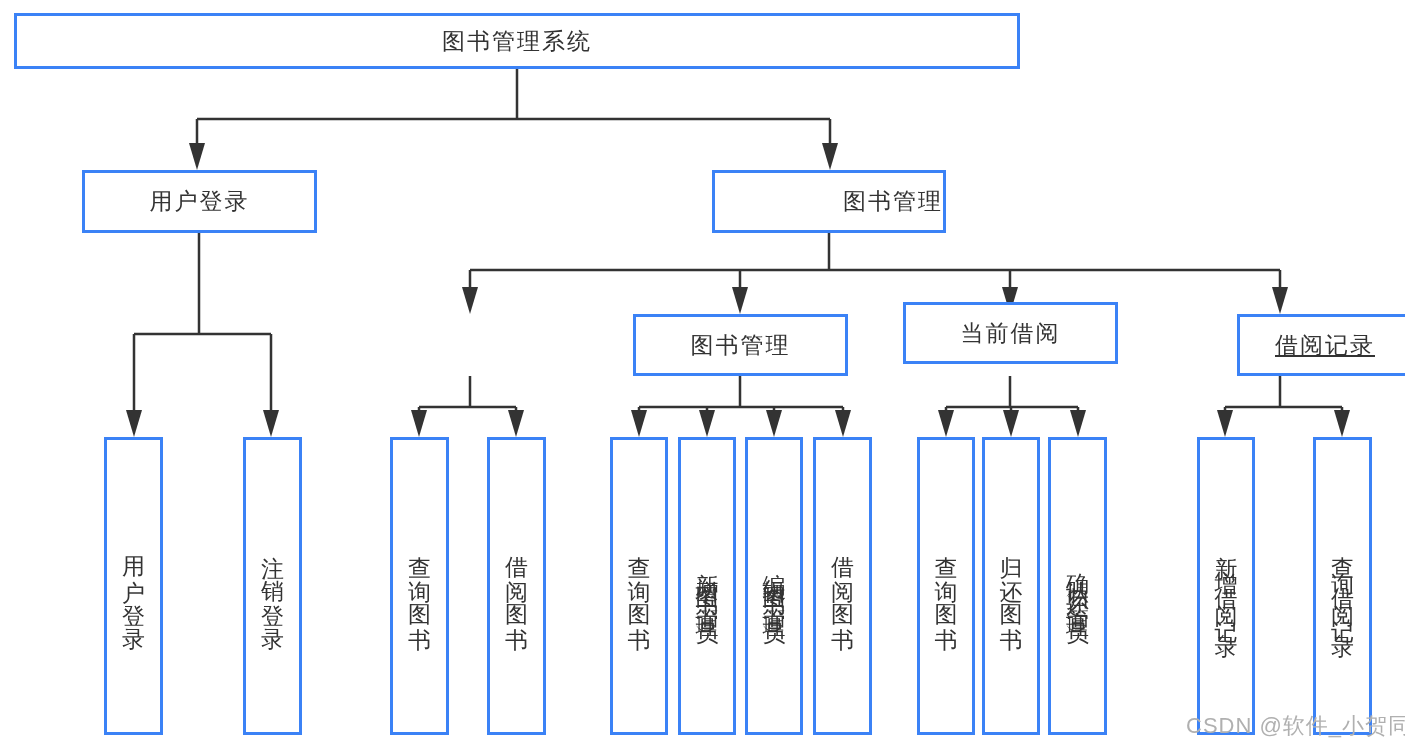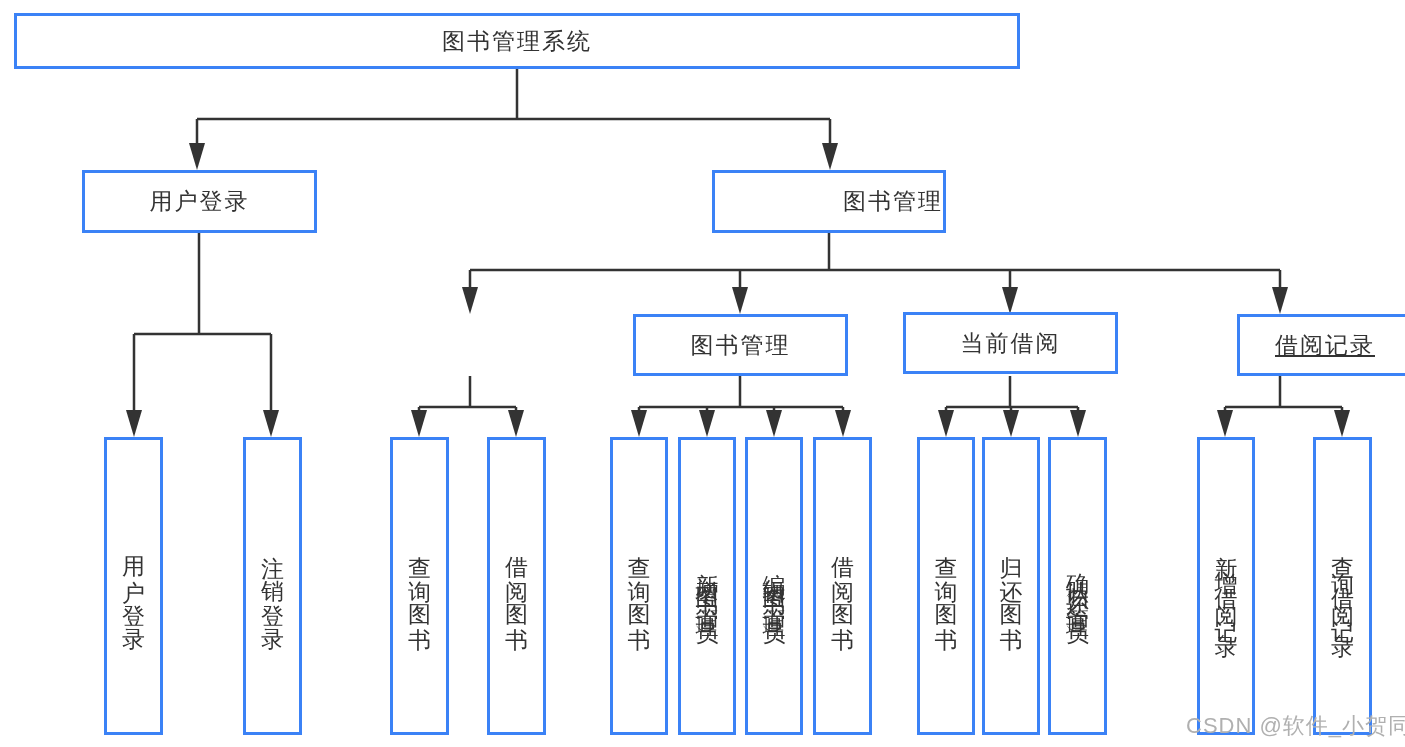--- a/index.html
+++ b/index.html
@@ -42,21 +42,21 @@
   .sp-wide span  { letter-spacing: 24px; }  
   .sp-mid span   { letter-spacing: 16px; }  
   .sp-tight span { letter-spacing: 7px;  }  
 
   
   .n-root   { left: 14px;   top: 13px;  width: 1006px; height: 56px; }
   .n-ul     { left: 82px;   top: 170px; width: 235px;  height: 63px; }
   .n-bm     { left: 712px;  top: 170px; width: 234px;  height: 63px; justify-content: flex-end; }
   .n-nbr    { left: 363px;  top: 314px; width: 215px;  height: 62px; }
   .n-bb     { left: 633px;  top: 314px; width: 215px;  height: 62px; }
-  .n-cb     { left: 903px;  top: 312px; width: 215px;  height: 62px; }
+  .n-cb     { left: 903px;  top: 302px; width: 215px;  height: 62px; }
   .n-br     { left: 1237px; top: 314px; width: 176px;  height: 62px; text-decoration: underline; }
   .lf       { top: 437px; width: 59px; height: 298px; }
   .l-ul1    { left: 104px;  }
   .l-ul2    { left: 243px;  }
   .l-nbr1   { left: 390px;  }
   .l-nbr2   { left: 487px;  }
   .l-bb1    { left: 610px; width: 58px; }
   .l-bb2    { left: 678px; width: 58px; }
   .l-bb3    { left: 745px; width: 58px; }
   .l-bb4    { left: 813px;  }

